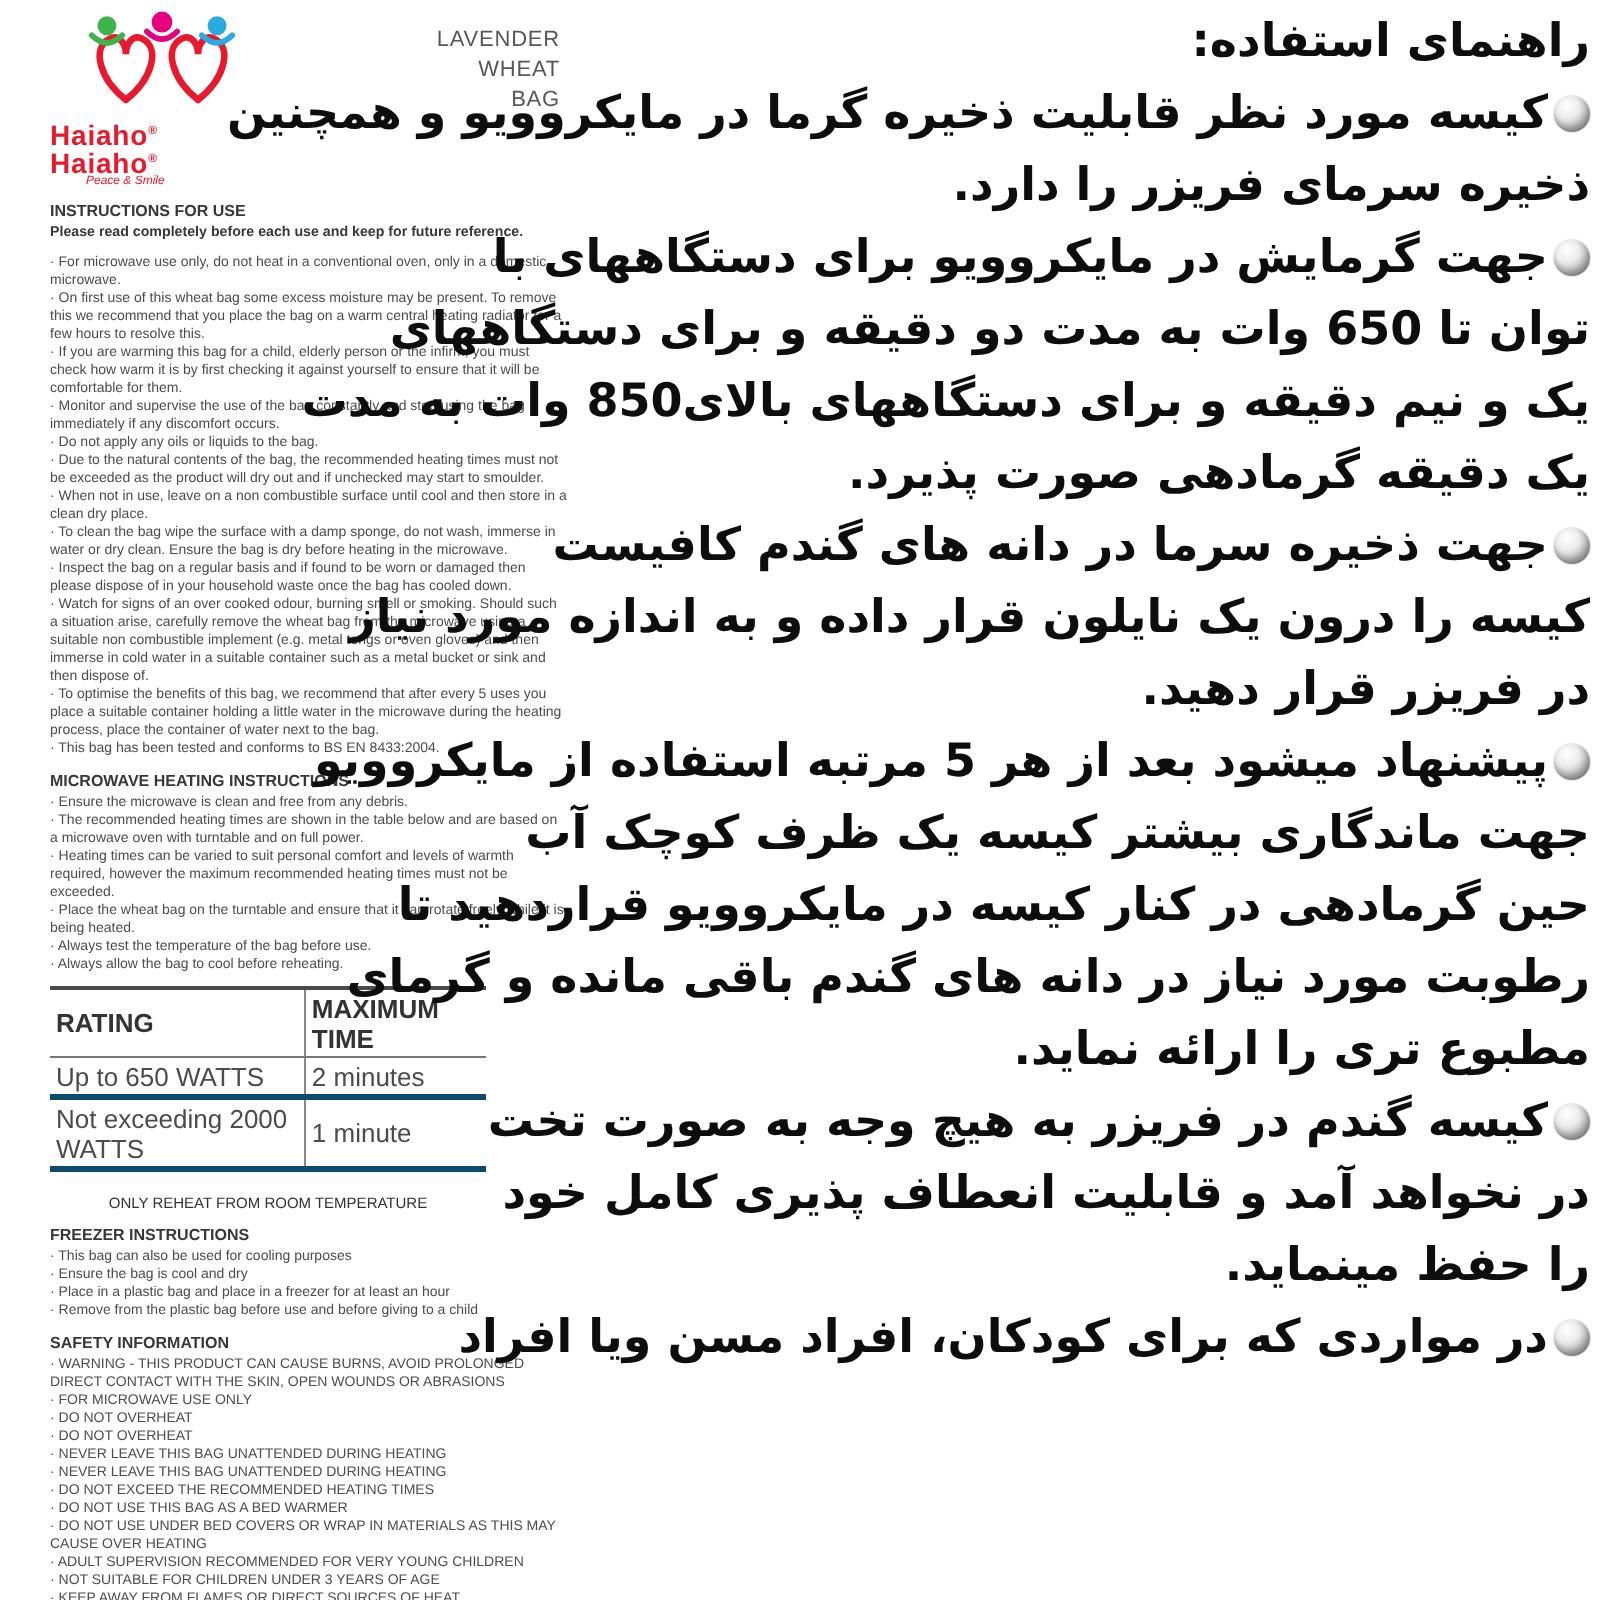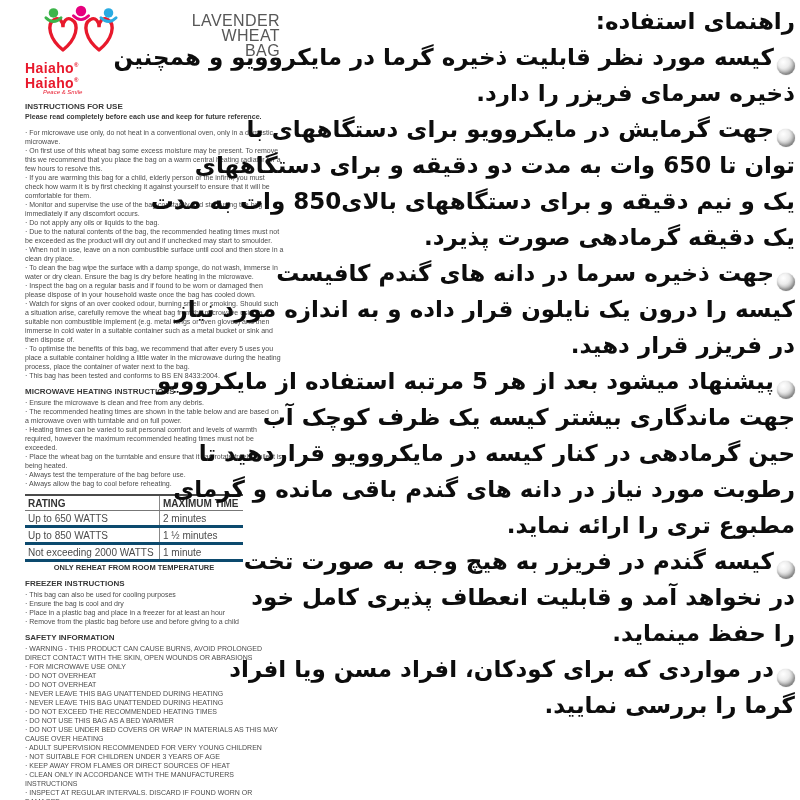--- a/index.html
+++ b/index.html
@@ -7,38 +7,38 @@
   .page{position:relative;width:800px;height:800px;background:#fff;}
 
   
   .left-col{position:absolute;left:0;top:0;width:292px;box-sizing:border-box;
             padding:5px 8px 0 25px;color:#4c4c4c;}
   .lf-header{display:flex;justify-content:space-between;align-items:flex-start;margin-bottom:3px;}
   .logo-wrap{width:128px;}
   .brand-line{color:#e8192c;font-weight:bold;font-size:14px;line-height:12px;letter-spacing:.4px;}
   .brand-line sup{font-size:6px;}
   .tagline{color:#e8192c;font-style:italic;font-size:6px;margin-top:1px;margin-left:18px;}
-  .prod-title{text-align:right;color:#575757;font-size:16px;line-height:15px;
+  .prod-title{text-align:right;color:#575757;font-size:11px;line-height:15px;
               padding:8px 4px 0 0;letter-spacing:.4px;}
   .sec-head{font-size:8px;font-weight:bold;color:#383838;margin:7px 0 2px;}
   .bold-sub{font-size:7.1px;font-weight:bold;color:#383838;margin:0 0 6px;line-height:9px;}
   ul.tiny{list-style:none;margin:0;padding:0;font-size:7px;line-height:9px;color:#4c4c4c;}
   ul.tiny li::before{content:"· ";}
-  table.rating{border-collapse:collapse;width:218px;margin:6px 0 1px;font-size:10px;color:#4c4c4c;}
+  table.rating{border-collapse:collapse;width:218px;margin:6px 0 11px;font-size:13px;color:#4c4c4c;}
   table.rating th{text-align:left;font-weight:bold;color:#333;
                   border-top:2px solid #4a4a4a;border-bottom:1px solid #777;padding:1.5px 3px;}
   table.rating td{border-bottom:3px solid #0c4a6e;padding:1.5px 3px;}
   table.rating th+th,table.rating td+td{border-left:1px solid #888;}
-  .table-footer{width:218px;text-align:center;font-weight:bold;font-size:7.5px;color:#333;margin:1px 0 3px;}
+  .table-footer{width:218px;text-align:center;font-weight:normal;font-size:7.5px;color:#333;margin:1px 0 3px;}
 
   
   .right-col{position:absolute;top:0;right:5px;width:516px;direction:rtl;text-align:right;
              font-family:"DejaVu Sans",sans-serif;font-weight:bold;color:#0d0d0d;
              font-size:23px;line-height:36px;padding-top:3px;}
-  .fa-line{display:flex;align-items:flex-end;justify-content:flex-start;height:36px;white-space:nowrap;}
+  .fa-line{display:flex;align-items:center;justify-content:flex-start;height:36px;white-space:nowrap;}
   .fa-text{display:inline-block;}
   .sphere{width:18px;height:18px;border-radius:50%;flex:0 0 18px;margin-left:3px;
           background:radial-gradient(circle at 35% 28%, #ffffff 0%, #ececec 35%, #bdbdbd 62%, #8f8f8f 100%);
           box-shadow:inset -1px -2px 3px rgba(0,0,0,.28), 0 0 1px rgba(0,0,0,.35);}
 </style>
 </head>
 <body>
 
 <div class="page">
 
@@ -103,24 +103,20 @@
           <th>MAXIMUM TIME</th>
         </tr>
       </thead>
       <tbody>
 
           <tr>
             <td>Up to 650 WATTS</td>
             <td>2 minutes</td>
           </tr>
 
-          <tr>
-            <td>Up to 850 WATTS</td>
-            <td>1 ½ minutes</td>
-          </tr>
 
           <tr>
             <td>Not exceeding 2000 WATTS</td>
             <td>1 minute</td>
           </tr>
         </tbody>
     </table>
     <div class="table-footer">ONLY REHEAT FROM ROOM TEMPERATURE</div>
 
     <div class="sec-head">FREEZER INSTRUCTIONS</div>
@@ -244,20 +240,16 @@
 
           <span class="fa-text">را حفظ مینماید.</span>
         </div>
 
         <div class="fa-line">
           <span class="sphere"></span>
           <span class="fa-text">در مواردی که برای کودکان، افراد مسن ویا افراد</span>
         </div>
 
 
-        <div class="fa-line">
-
-          <span class="fa-text">گرما را بررسی نمایید.</span>
-        </div>
       </div>
   </div>
 
 </div>
 
 </body></html>

